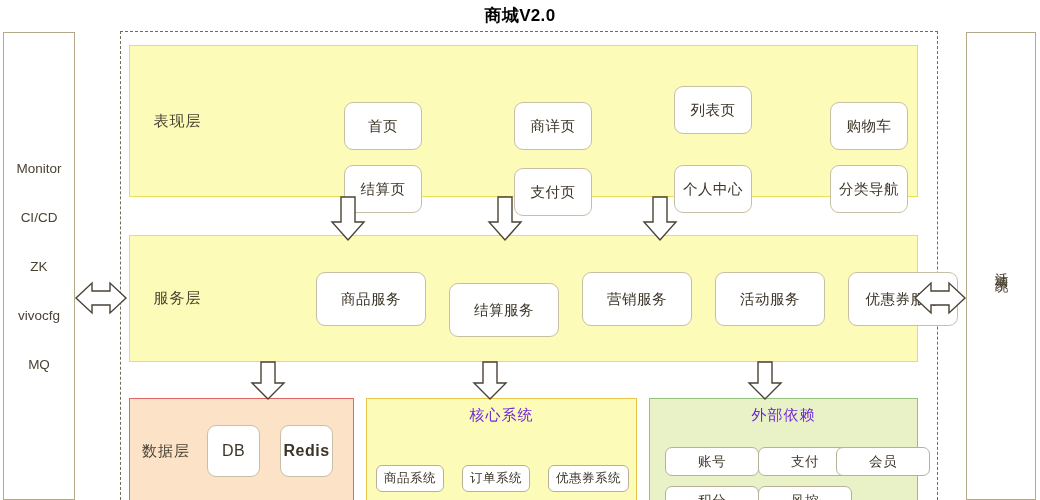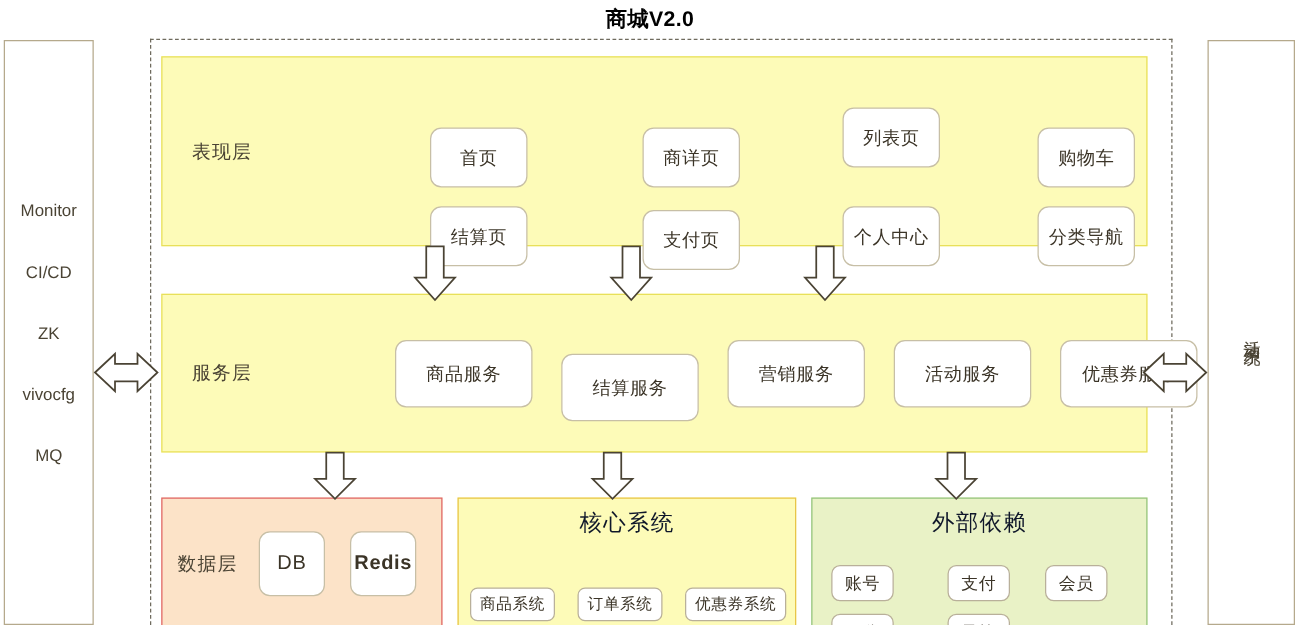--- a/index.html
+++ b/index.html
@@ -118,22 +118,22 @@
   .node-pres { width: 78px; height: 48px; margin-top: 32px; }
   .node-svc  { width: 110px; height: 54px; }
 
   
   .panel {
     position: absolute;
     box-sizing: border-box;
   }
   .panel-title {
     text-align: center;
-    font-size: 18px;
-    color: #0f172a;
+    font-size: 15px;
+    color: #6d28d9;
     padding-top: 7px;
     letter-spacing: 1px;
   }
 
   .panel-data {
     left: 129px; top: 398px;
     width: 225px; height: 107px;
     background: #fce3c8;
     border: 1.5px solid #e06666;
     display: flex;
@@ -156,21 +156,21 @@
     padding: 11px 7px;
   }
 
   .panel-ext {
     left: 649px; top: 398px;
     width: 269px; height: 107px;
     background: #e9f2c6;
     border: 1.5px solid #93c47d;
   }
   .node-ext {
-    width: 50px; height: 29px;
+    width: 94px; height: 29px;
     font-size: 13.5px;
     border-radius: 7px;
     border-color: #b9b09a;
   }
 
   
   .arrow-layer {
     position: absolute;
     left: 0; top: 0;
     width: 1040px; height: 500px;

